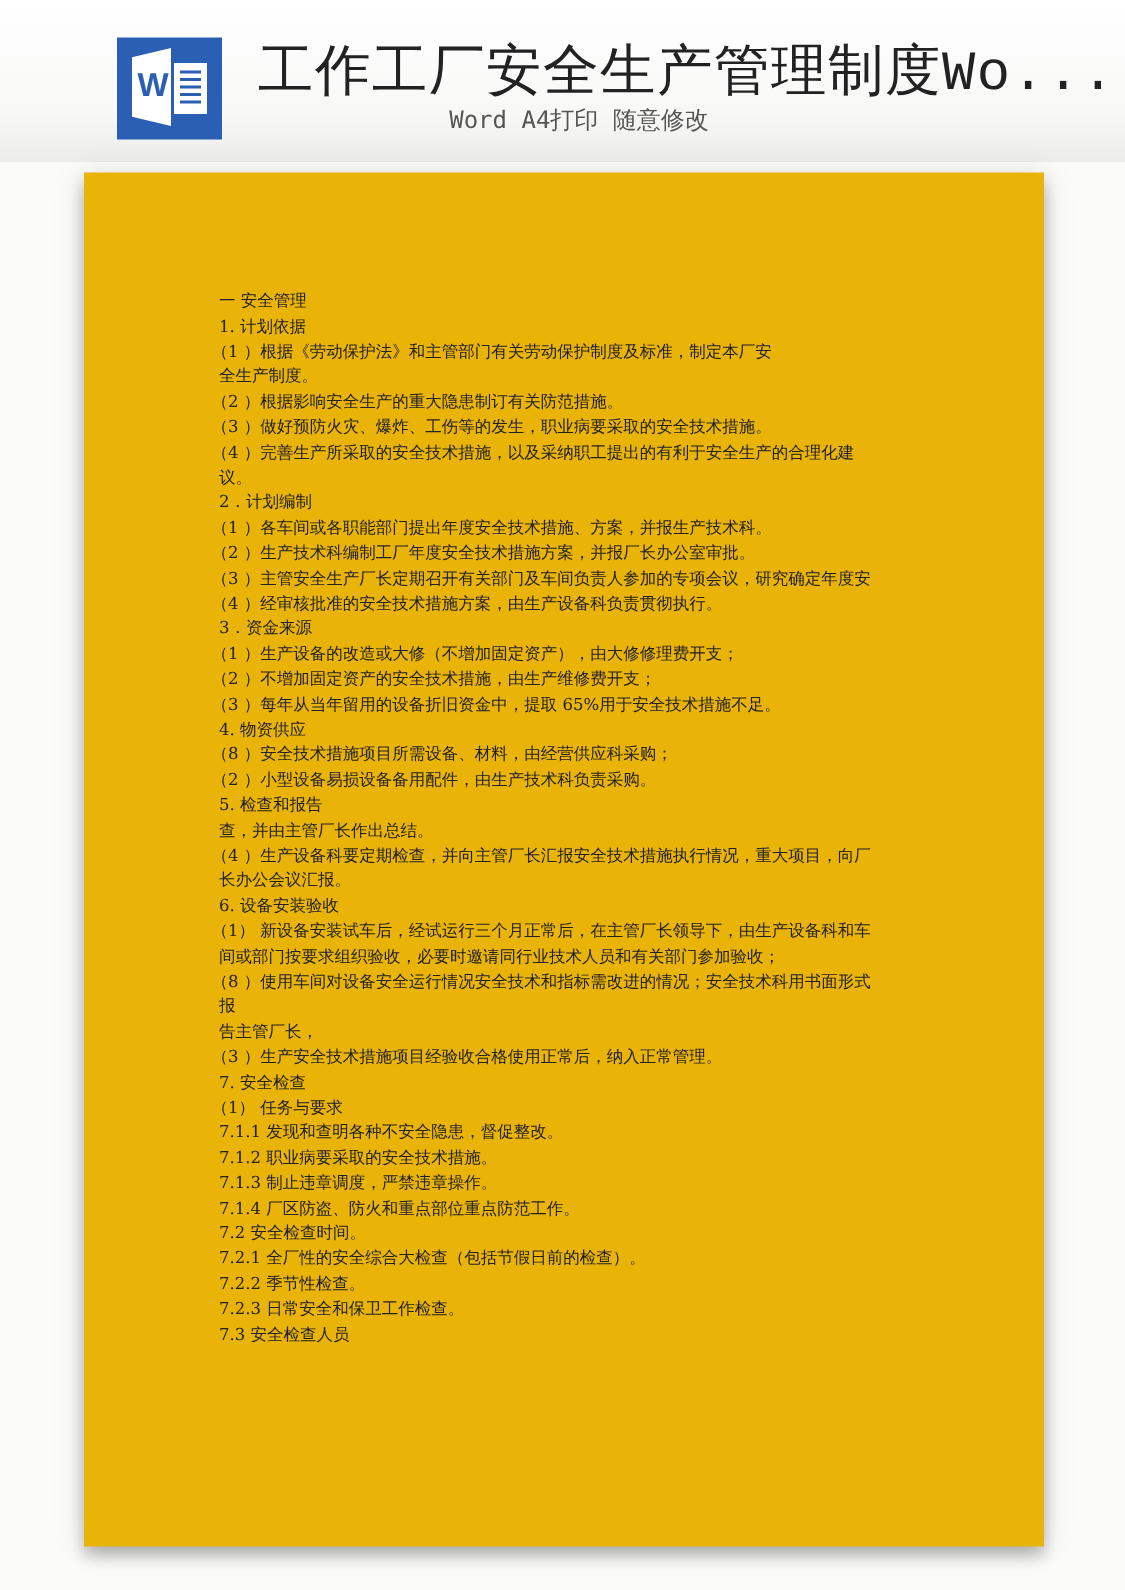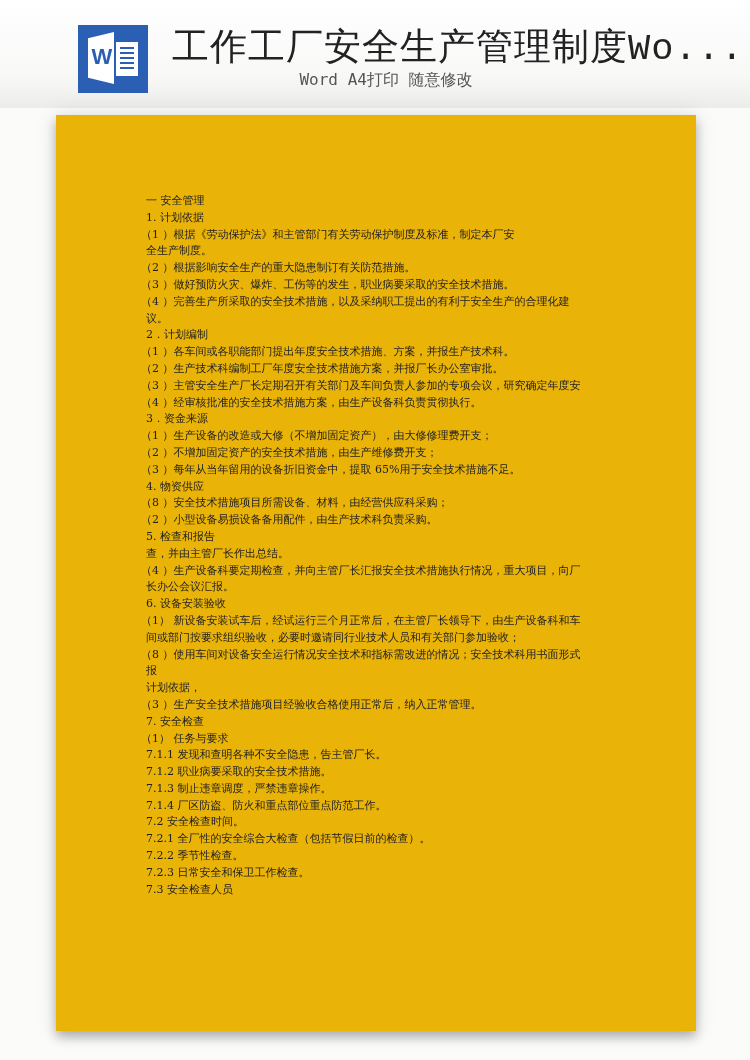--- a/index.html
+++ b/index.html
@@ -99,25 +99,25 @@
     <p class="item">（2 ）小型设备易损设备备用配件，由生产技术科负责采购。</p>
     <p>5. 检查和报告</p>
     <p>查，并由主管厂长作出总结。</p>
     <p class="item">（4 ）生产设备科要定期检查，并向主管厂长汇报安全技术措施执行情况，重大项目，向厂</p>
     <p>长办公会议汇报。</p>
     <p>6. 设备安装验收</p>
     <p class="item">（1） 新设备安装试车后，经试运行三个月正常后，在主管厂长领导下，由生产设备科和车</p>
     <p>间或部门按要求组织验收，必要时邀请同行业技术人员和有关部门参加验收；</p>
     <p class="item">（8 ）使用车间对设备安全运行情况安全技术和指标需改进的情况；安全技术科用书面形式</p>
     <p>报</p>
-    <p>计划依据，</p>
+    <p>告主管厂长，</p>
     <p class="item">（3 ）生产安全技术措施项目经验收合格使用正常后，纳入正常管理。</p>
     <p>7. 安全检查</p>
     <p class="item">（1） 任务与要求</p>
-    <p>7.1.1 发现和查明各种不安全隐患，告主管厂长。</p>
+    <p>7.1.1 发现和查明各种不安全隐患，督促整改。</p>
     <p>7.1.2 职业病要采取的安全技术措施。</p>
     <p>7.1.3 制止违章调度，严禁违章操作。</p>
     <p>7.1.4 厂区防盗、防火和重点部位重点防范工作。</p>
     <p>7.2  安全检查时间。</p>
     <p>7.2.1 全厂性的安全综合大检查（包括节假日前的检查）。</p>
     <p>7.2.2 季节性检查。</p>
     <p>7.2.3 日常安全和保卫工作检查。</p>
     <p>7.3  安全检查人员</p>
   </div>
 </div>

